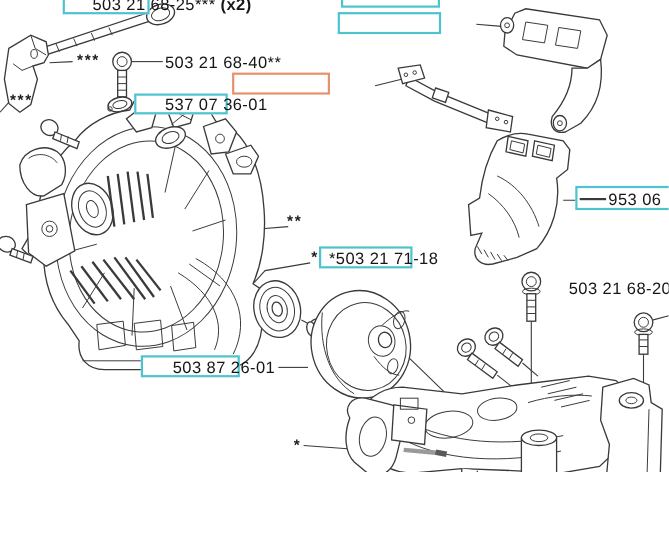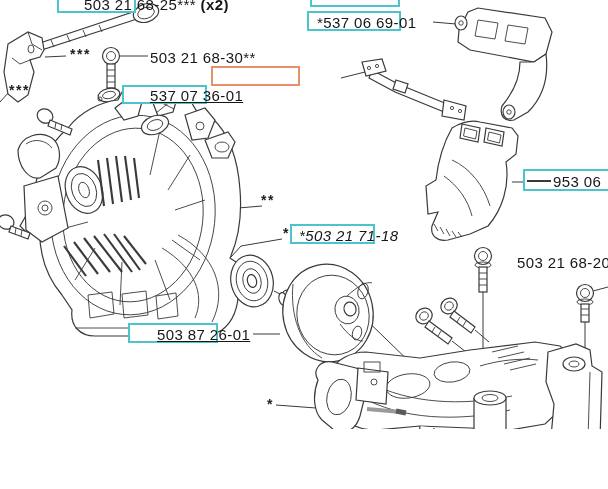--- a/index.html
+++ b/index.html
@@ -323,32 +323,31 @@
     <line class="pin2" x1="396" y1="411" x2="406" y2="413"></line>
   </g>
 
 </svg>
 
 <div style="position:absolute;left:0;top:0;width:100%;height:100%;z-index:2;">
       <div class="hbox cyan" style="left: 57px; top: -6px; width: 79px; height: 19px;"></div>
       <div class="plabel" style="left: 84px; top: -4px;">503 21 68-25***<span class="qty"> (x2)</span></div>
       <div class="hbox cyan" style="left: 310px; top: -7px; width: 90px; height: 14px;"></div>
       <div class="hbox cyan" style="left: 307px; top: 11px; width: 94px; height: 20px;"></div>
-      <div class="plabel" style="left: 317px; top: 14px;">*537 06 69-01</div>
-      <div class="plabel" style="left: 150px; top: 49px;">503 21 68-30**</div>
+      <div class="plabel" style="left: 150px; top: 49px;">503 21 68-40**</div>
       <div class="hbox orange" style="left: 211px; top: 66px; width: 89px; height: 20px;"></div>
       <div class="hbox cyan" style="left: 122px; top: 85px; width: 85px; height: 19px;"></div>
-      <div class="plabel" style="left: 150px; top: 87px; text-decoration: underline;">537 07 36-01</div>
+      <div class="plabel" style="left: 150px; top: 87px;">537 07 36-01</div>
       <div class="hbox cyan" style="left: 523px; top: 169px; width: 95px; height: 22px;"></div>
       <div class="plabel" style="left: 553px; top: 173px;">953 06</div>
       <div class="hbox cyan" style="left: 290px; top: 224px; width: 85px; height: 20px;"></div>
-      <div class="plabel" style="left: 299px; top: 227px; font-style: italic;">*503 21 71-18</div>
+      <div class="plabel" style="left: 299px; top: 227px;">*503 21 71-18</div>
       <div class="plabel" style="left: 517px; top: 254px;">503 21 68-20</div>
       <div class="hbox cyan" style="left: 128px; top: 323px; width: 90px; height: 20px;"></div>
-      <div class="plabel" style="left: 157px; top: 326px; text-decoration: underline;">503 87 26-01</div>
+      <div class="plabel" style="left: 157px; top: 326px;">503 87 26-01</div>
       <div class="ldash" style="left: 527px; top: 180px; width: 24px;"></div>
       <div class="marker" style="left: 70px; top: 48px;">***</div>
       <div class="marker" style="left: 9px; top: 84px;">***</div>
       <div class="marker" style="left: 261px; top: 194px;">**</div>
       <div class="marker" style="left: 283px; top: 227px;">*</div>
       <div class="marker" style="left: 267px; top: 398px;">*</div>
       <div class="marker" style="left: 305px; top: 463px;">*</div>
     </div>
 
 </div>

